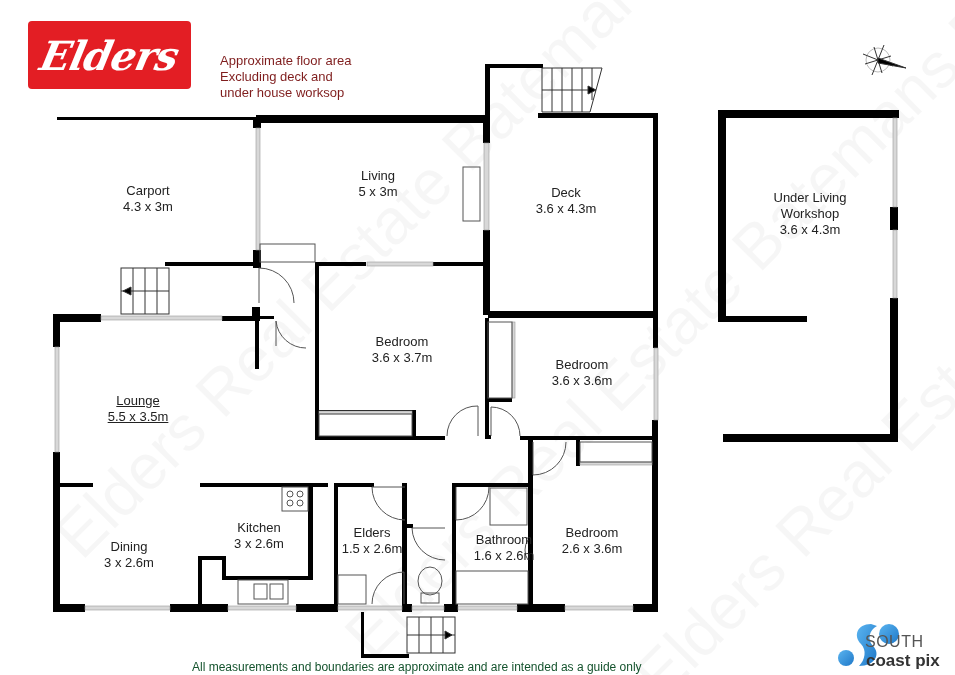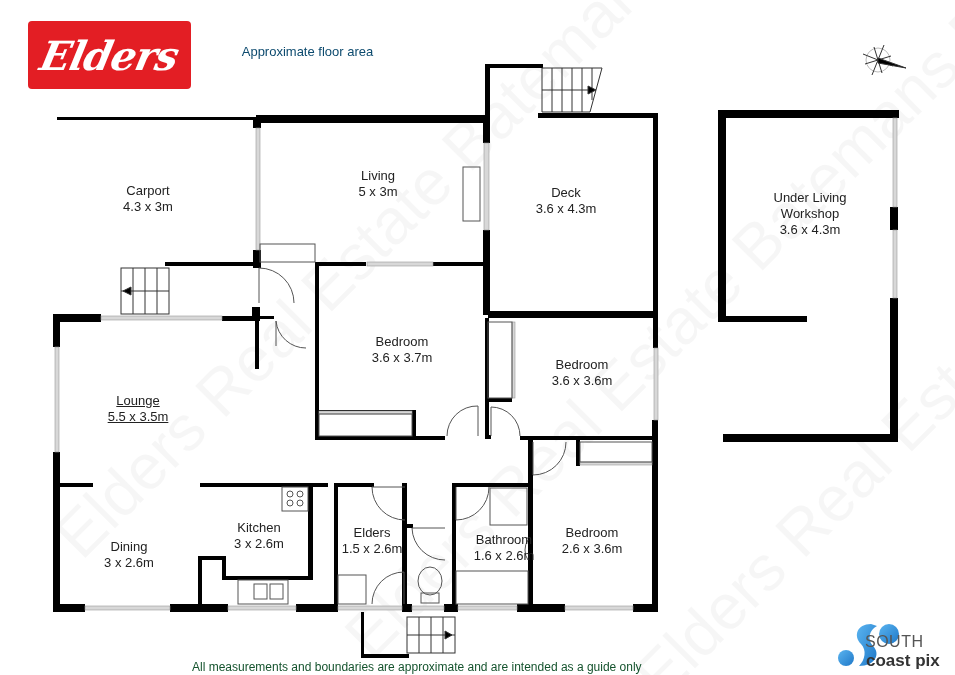--- a/index.html
+++ b/index.html
@@ -4,22 +4,22 @@
 <style>
   html, body { margin: 0; padding: 0; background: #ffffff; }
   body { width: 955px; height: 675px; position: relative; overflow: hidden;
          font-family: "Liberation Sans", sans-serif; color: #222; }
   #plan { position: absolute; left: 0; top: 0; }
   .logo { position: absolute; left: 28px; top: 21px; width: 163px; height: 68px;
           background: #e31e24; border-radius: 4px; display: flex; align-items: center;
           justify-content: center; }
   .logo span { color: #fff; font-family: "DejaVu Serif", serif; font-style: italic;
                font-weight: bold; font-size: 40px; letter-spacing: -1px; transform: skewX(-12deg); }
-  .floor-area { position: absolute; left: 220px; top: 44px; width: 175px; text-align: center;
-                font-size: 13px; line-height: 16px; color: #0c4a6e; }
+  .floor-area { position: absolute; left: 220px; top: 53px; width: 175px; 
+                font-size: 13px; line-height: 16px; color: #7f1d1d; }
   .room-label { position: absolute; text-align: center; font-size: 13px; line-height: 16px;
                 color: #222; white-space: nowrap; transform: translateX(-50%); }
   .disclaimer { position: absolute; left: 192px; top: 660px; font-size: 12px; color: #14532d; white-space: nowrap; }
   .sc-logo { position: absolute; left: 795px; top: 620px; width: 150px; height: 50px; }
   .sc-text1 { position: absolute; left: 865px; top: 633px; font-size: 16px; color: #555; letter-spacing: 0.5px; }
   .sc-text2 { position: absolute; left: 866px; top: 651px; font-size: 17px; color: #333; font-weight: bold; }
   .watermark { position: absolute; font-size: 64px; color: rgba(0,0,0,0.035); white-space: nowrap;
                transform: rotate(-45deg); transform-origin: left top; pointer-events: none; }
 </style>
 </head>
@@ -192,20 +192,22 @@
     <polygon points="0,-2 28,8 0,3" fill="#000"></polygon>
   </g>
 </svg>
 
 <div class="logo">
   <span>Elders</span>
 </div>
 
 <div class="floor-area">
   <div>Approximate floor area</div>
+  <div>Excluding deck and</div>
+  <div>under house worksop</div>
 </div>
 
 <div class="room-label" style="left:148px;top:183px;">
   <div>Carport</div>
   <div>4.3 x 3m</div>
 </div>
 <div class="room-label" style="left:378px;top:168px;">
   <div>Living</div>
   <div>5 x 3m</div>
 </div>

